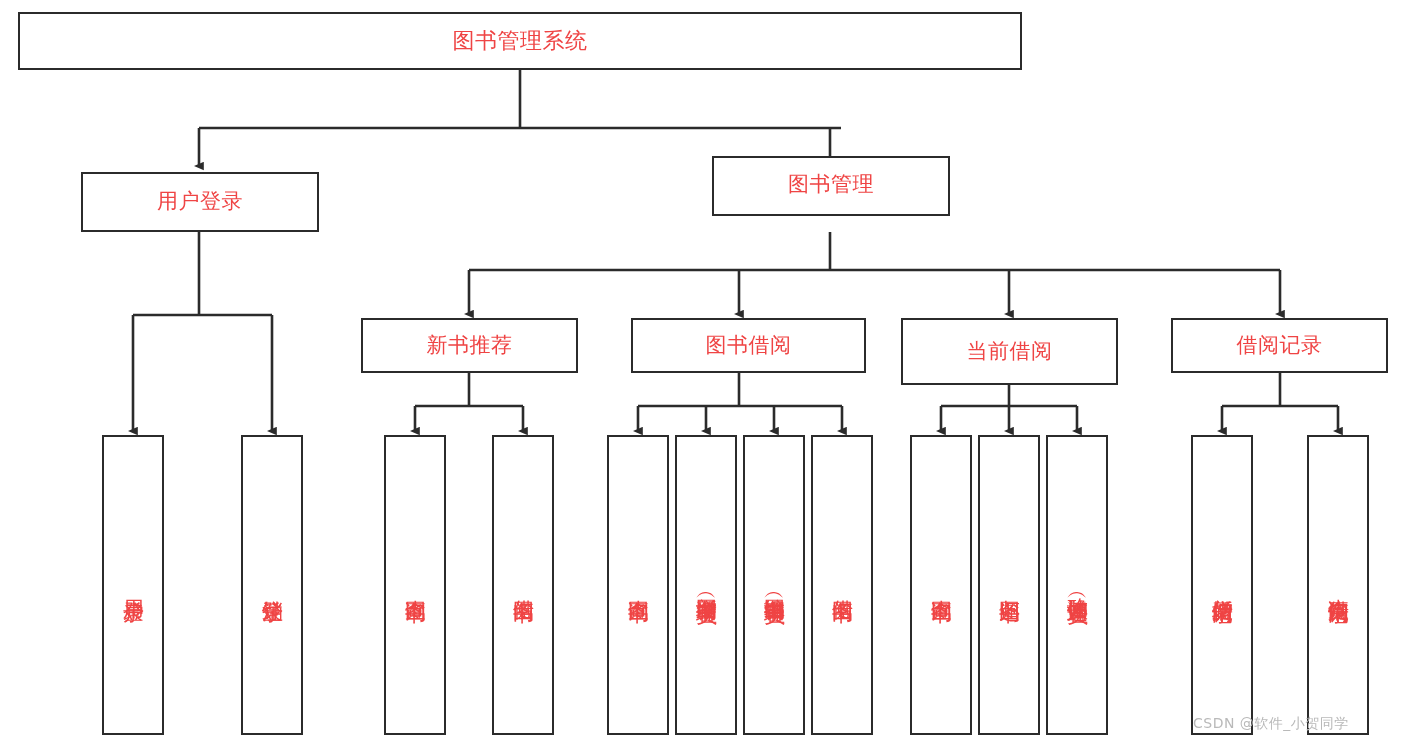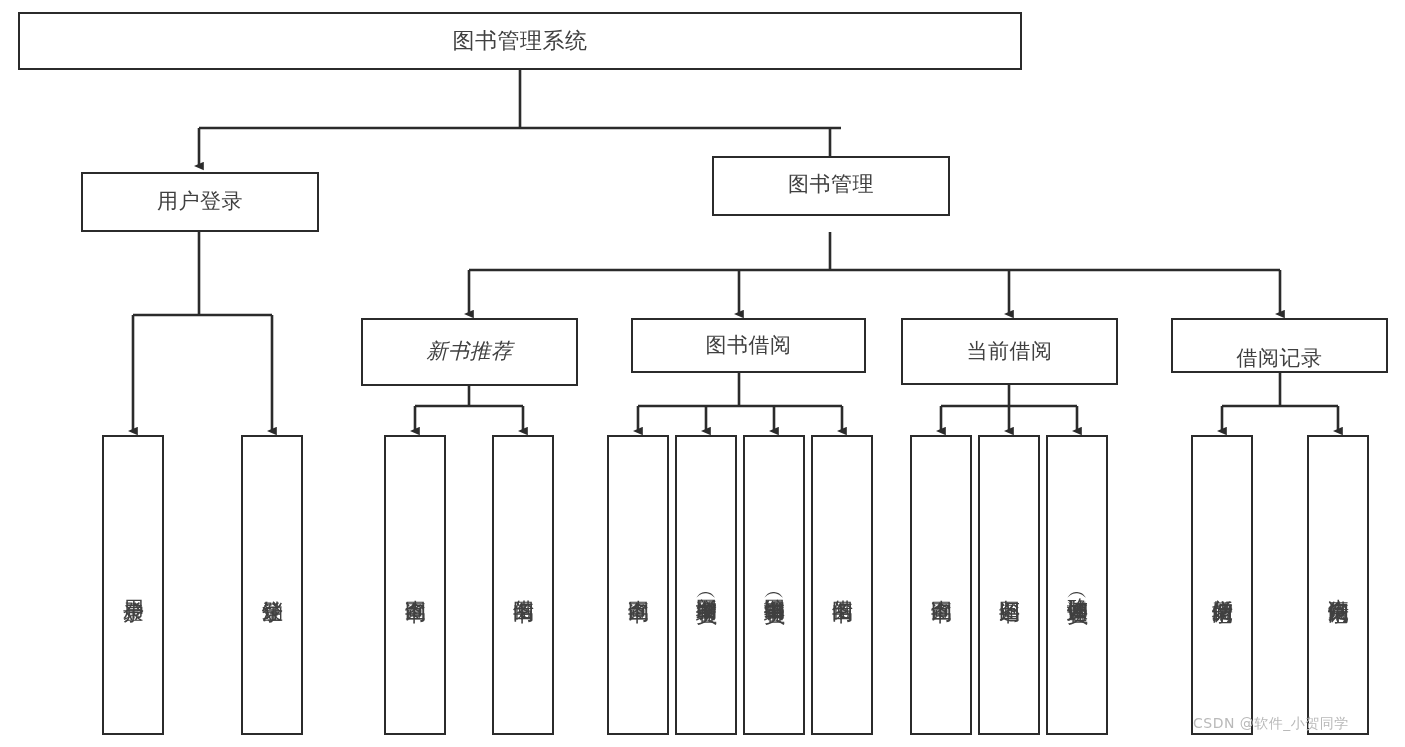--- a/index.html
+++ b/index.html
@@ -27,21 +27,21 @@
     pointer-events: none;
   }
   .node {
     position: absolute;
     box-sizing: border-box;
     border: 2px solid #2b2b2b;
     background: #ffffff;
     display: flex;
     align-items: center;
     justify-content: center;
-    color: #404040;
+    color: #ef4444;
   }
   .node.h {
     font-size: 21px;
     line-height: 1.2;
     letter-spacing: 0.5px;
   }
   .node.root {
     font-size: 22px;
   }
   .node.v {
@@ -129,33 +129,33 @@
   </div>
 
   <div class="node h" style="left:81px; top:172px; width:238px; height:60px;">
     <span>用户登录</span>
   </div>
 
   <div class="node h" style="left:712px; top:156px; width:238px; height:60px;font-family:Liberation Mono, monospace;">
     <span>图书管理</span>
   </div>
 
-  <div class="node h" style="left:361px; top:318px; width:217px; height:68px;font-style:italic;">
+  <div class="node h" style="left:361px; top:318px; width:217px; height:55px;">
     <span>新书推荐</span>
   </div>
 
   <div class="node h" style="left:631px; top:318px; width:235px; height:55px;">
     <span>图书借阅</span>
   </div>
 
   <div class="node h" style="left:901px; top:318px; width:217px; height:67px;">
     <span>当前借阅</span>
   </div>
 
-  <div class="node h" style="left:1171px; top:318px; width:217px; height:55px;align-items:flex-end;">
+  <div class="node h" style="left:1171px; top:318px; width:217px; height:55px;">
     <span>借阅记录</span>
   </div>
 
   <div class="node v" style="left:102px; top:435px; width:62px; height:300px;">
     <span class="vtext">用户登录</span>
   </div>
 
   <div class="node v" style="left:241px; top:435px; width:62px; height:300px;">
     <span class="vtext">注销登录</span>
   </div>

